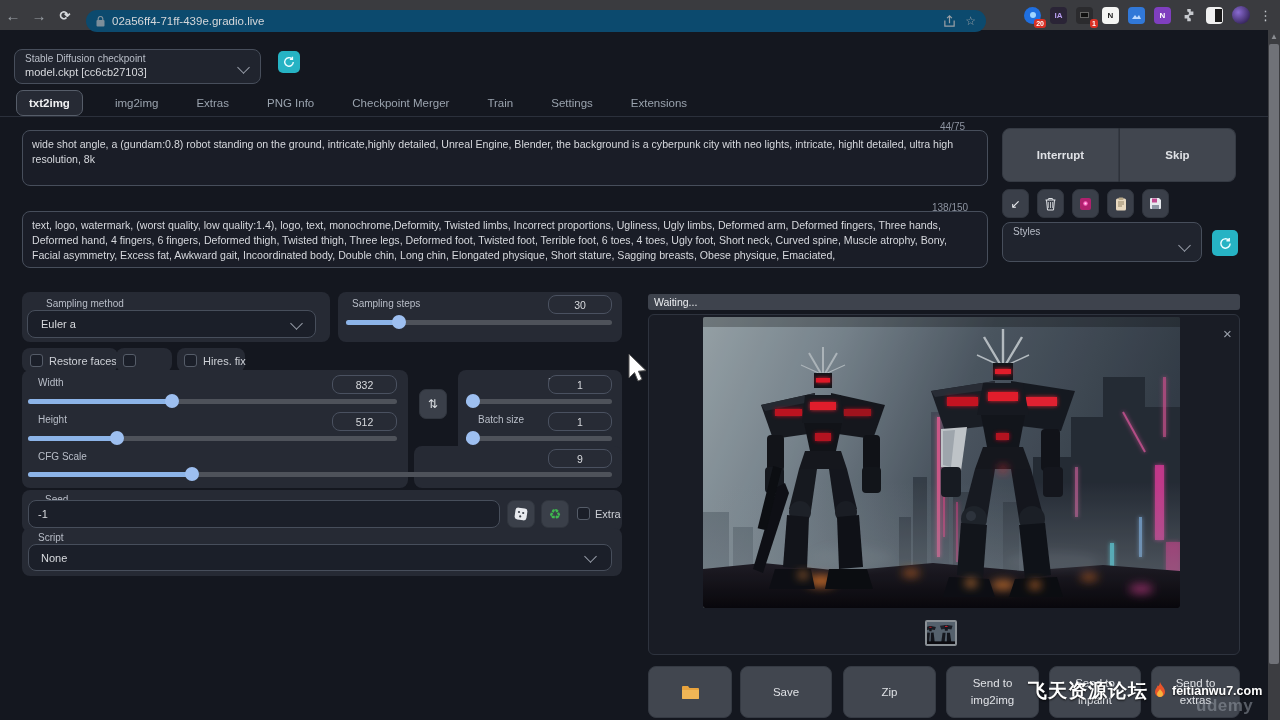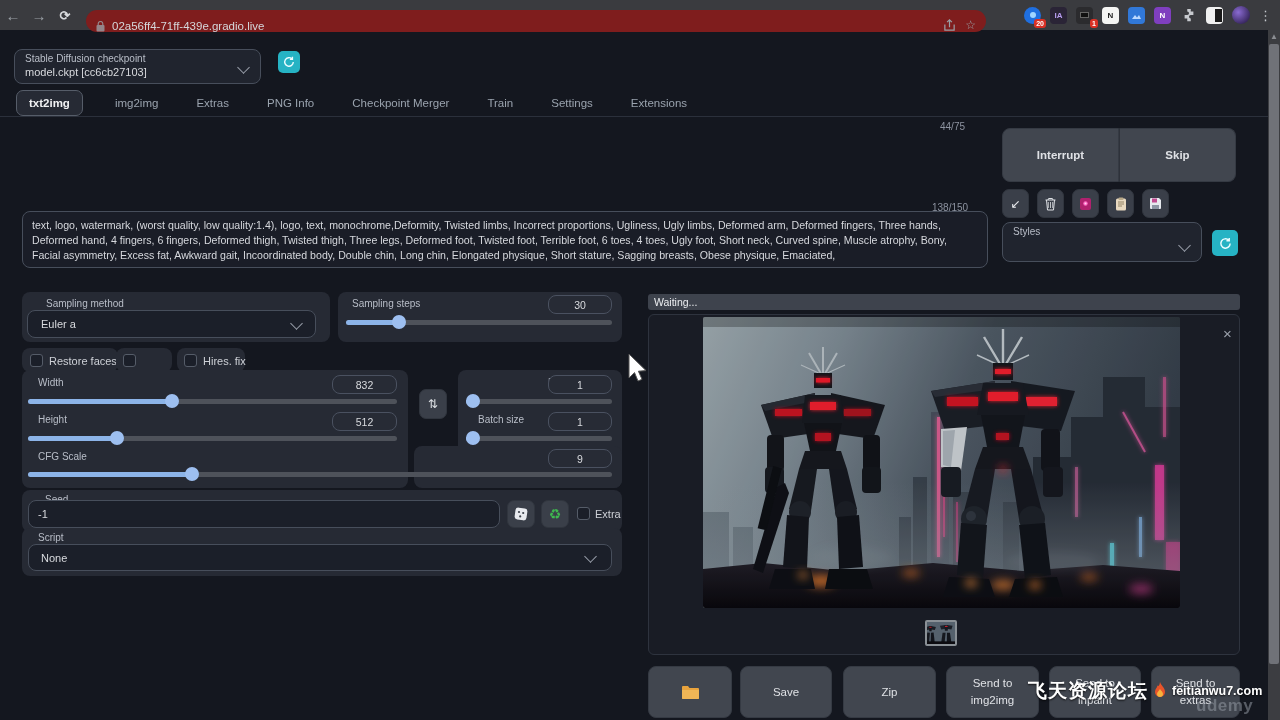--- a/index.html
+++ b/index.html
@@ -4,21 +4,21 @@
 <style>
   * { box-sizing: border-box; margin: 0; padding: 0; }
   html,body { background:#000; }
   body { font-family: "Liberation Sans", sans-serif; }
   #stage { position: relative; width: 1280px; height: 720px; overflow: hidden; background:#14171f; }
 
   
   .chrome { position:absolute; left:0; top:0; width:1280px; height:30px; background:#3a3b3f; display:flex; align-items:center; }
   .nav-ic { color:#9aa0a6; font-size:15px; width:26px; text-align:center; cursor:default; }
   .nav-ic.lit { color:#d7d9dc; }
-  .omnibox { display:flex; align-items:flex-end; height:22px; background:#7f1d1d; border-radius:11px; margin-left:8px; padding:0 10px; width:900px; color:#d5d7da; font-size:11.5px;margin-top:12px; }
+  .omnibox { display:flex; align-items:center; height:22px; background:#0c4a6e; border-radius:11px; margin-left:8px; padding:0 10px; width:900px; color:#d5d7da; font-size:11.5px;margin-top:12px; }
   .omnibox .lock { margin-right:7px; opacity:.8; }
   .omni-spacer { flex:1; }
   .ext-strip { position:absolute; right:8px; top:0; height:30px; display:flex; align-items:center; gap:9px; }
   .ext { position:relative; width:17px; height:17px; border-radius:4px; display:flex; align-items:center; justify-content:center; font-size:8px; font-weight:bold; color:#fff; }
   .badge { position:absolute; right:-5px; bottom:-4px; background:#d93025; color:#fff; font-size:7px; line-height:9px; padding:0 2px; border-radius:3px; font-weight:bold; }
   .avatar { width:18px; height:18px; border-radius:50%; background:radial-gradient(circle at 35% 35%, #8a6bd1, #3d2b66 70%, #201537); }
   .dots { color:#c6c9ce; font-size:13px; letter-spacing:0; }
 
   
   .glabel { position:absolute; font-size:10px; color:#b9bec8; }
@@ -131,20 +131,21 @@
     <span class="tab">Extras</span>
     <span class="tab">PNG Info</span>
     <span class="tab">Checkpoint Merger</span>
     <span class="tab">Train</span>
     <span class="tab">Settings</span>
     <span class="tab">Extensions</span>
   </div>
   <div class="tab-divider"></div>
 
   <div class="counter" style="left:940px;top:121px;">44/75</div>
+  <div class="prompt-box" style="left:22px;top:130px;width:966px;height:56px;">wide shot angle, a (gundam:0.8) robot standing on the ground, intricate,highly detailed, Unreal Engine, Blender, the background is a cyberpunk city with neo lights, intricate, highlt detailed, ultra high resolution, 8k</div>
 
   <div class="counter" style="left:932px;top:202px;">138/150</div>
   <div class="prompt-box" style="left:22px;top:211px;width:966px;height:57px;">text, logo, watermark, (worst quality, low quality:1.4), logo, text, monochrome,Deformity, Twisted limbs, Incorrect proportions, Ugliness, Ugly limbs, Deformed arm, Deformed fingers, Three hands, Deformed hand, 4 fingers, 6 fingers, Deformed thigh, Twisted thigh, Three legs, Deformed foot, Twisted foot, Terrible foot, 6 toes, 4 toes, Ugly foot, Short neck, Curved spine, Muscle atrophy, Bony, Facial asymmetry, Excess fat, Awkward gait, Incoordinated body, Double chin, Long chin, Elongated physique, Short stature, Sagging breasts, Obese physique, Emaciated,</div>
 
   <div class="btn" style="left:1002px;top:128px;width:117px;height:54px;border-radius:8px 0 0 8px;font-weight:600;">Interrupt</div>
   <div class="btn" style="left:1119px;top:128px;width:117px;height:54px;border-radius:0 8px 8px 0;border-left:1px solid #2e323a;font-weight:600;">Skip</div>
 
   <div class="tool-btn" style="left:1002px;top:189px;">
       <span style="color:#e8eaed;font-size:12px;">↙</span>
     </div>

